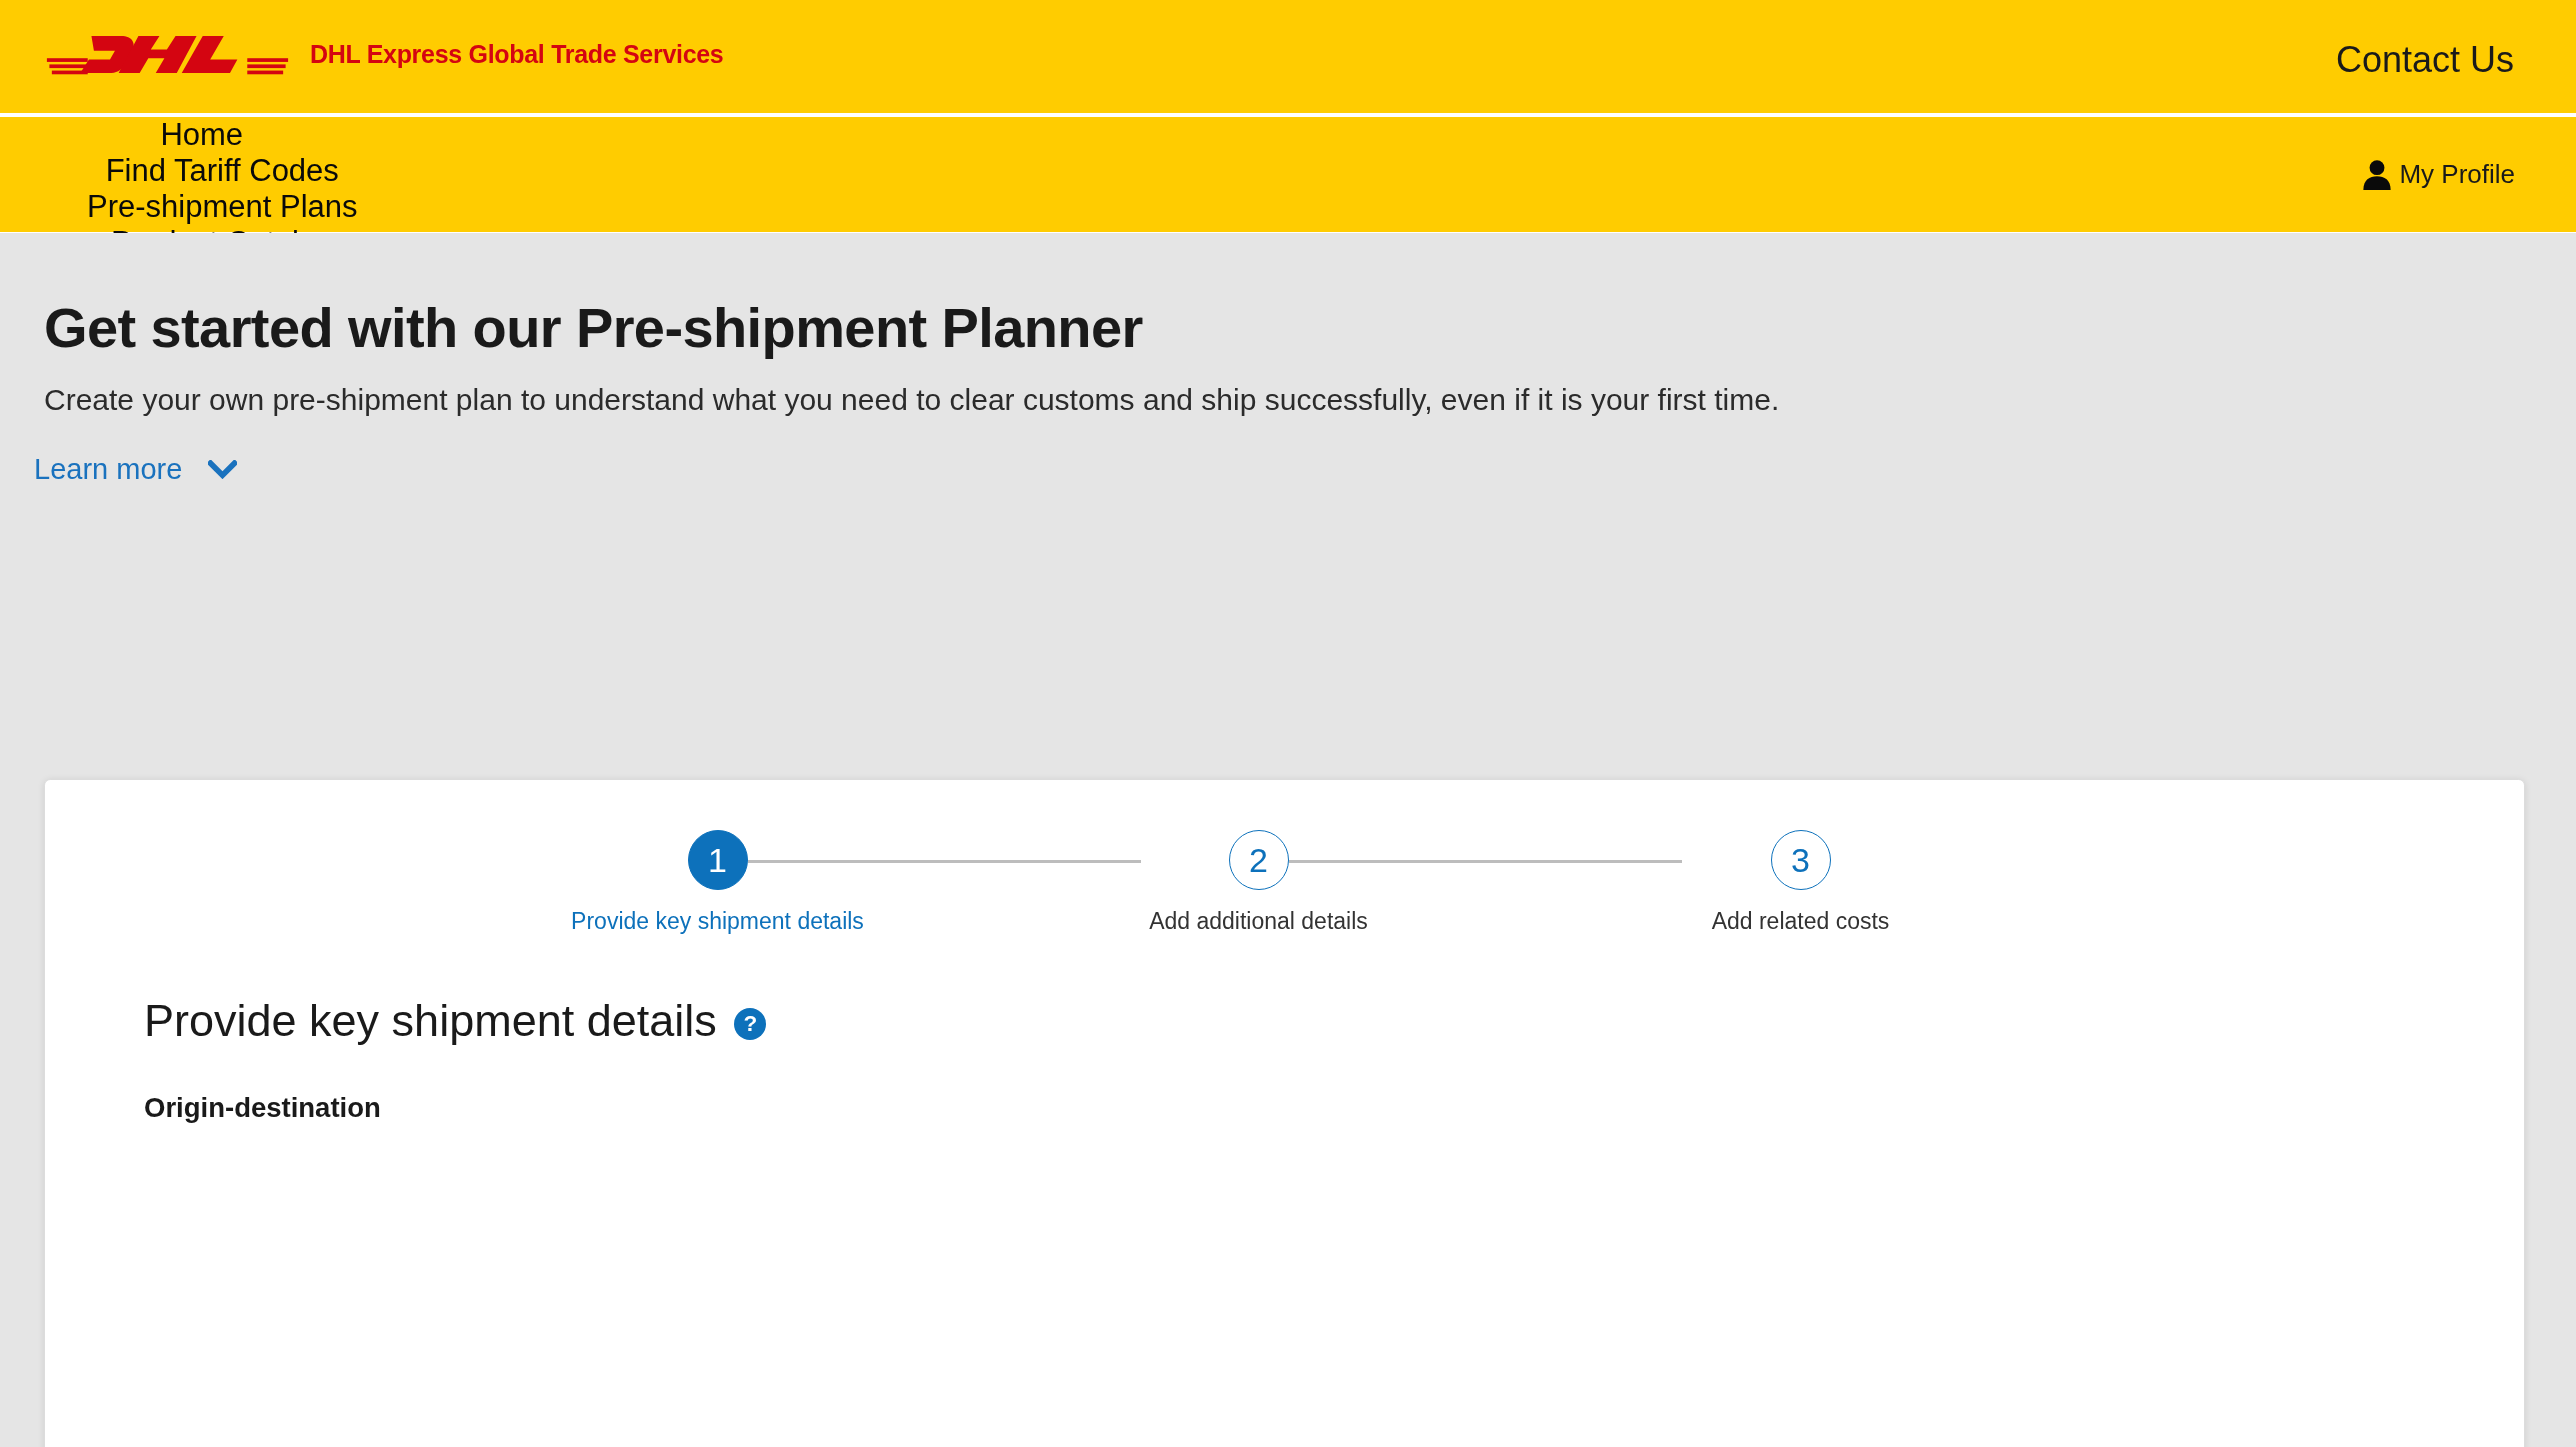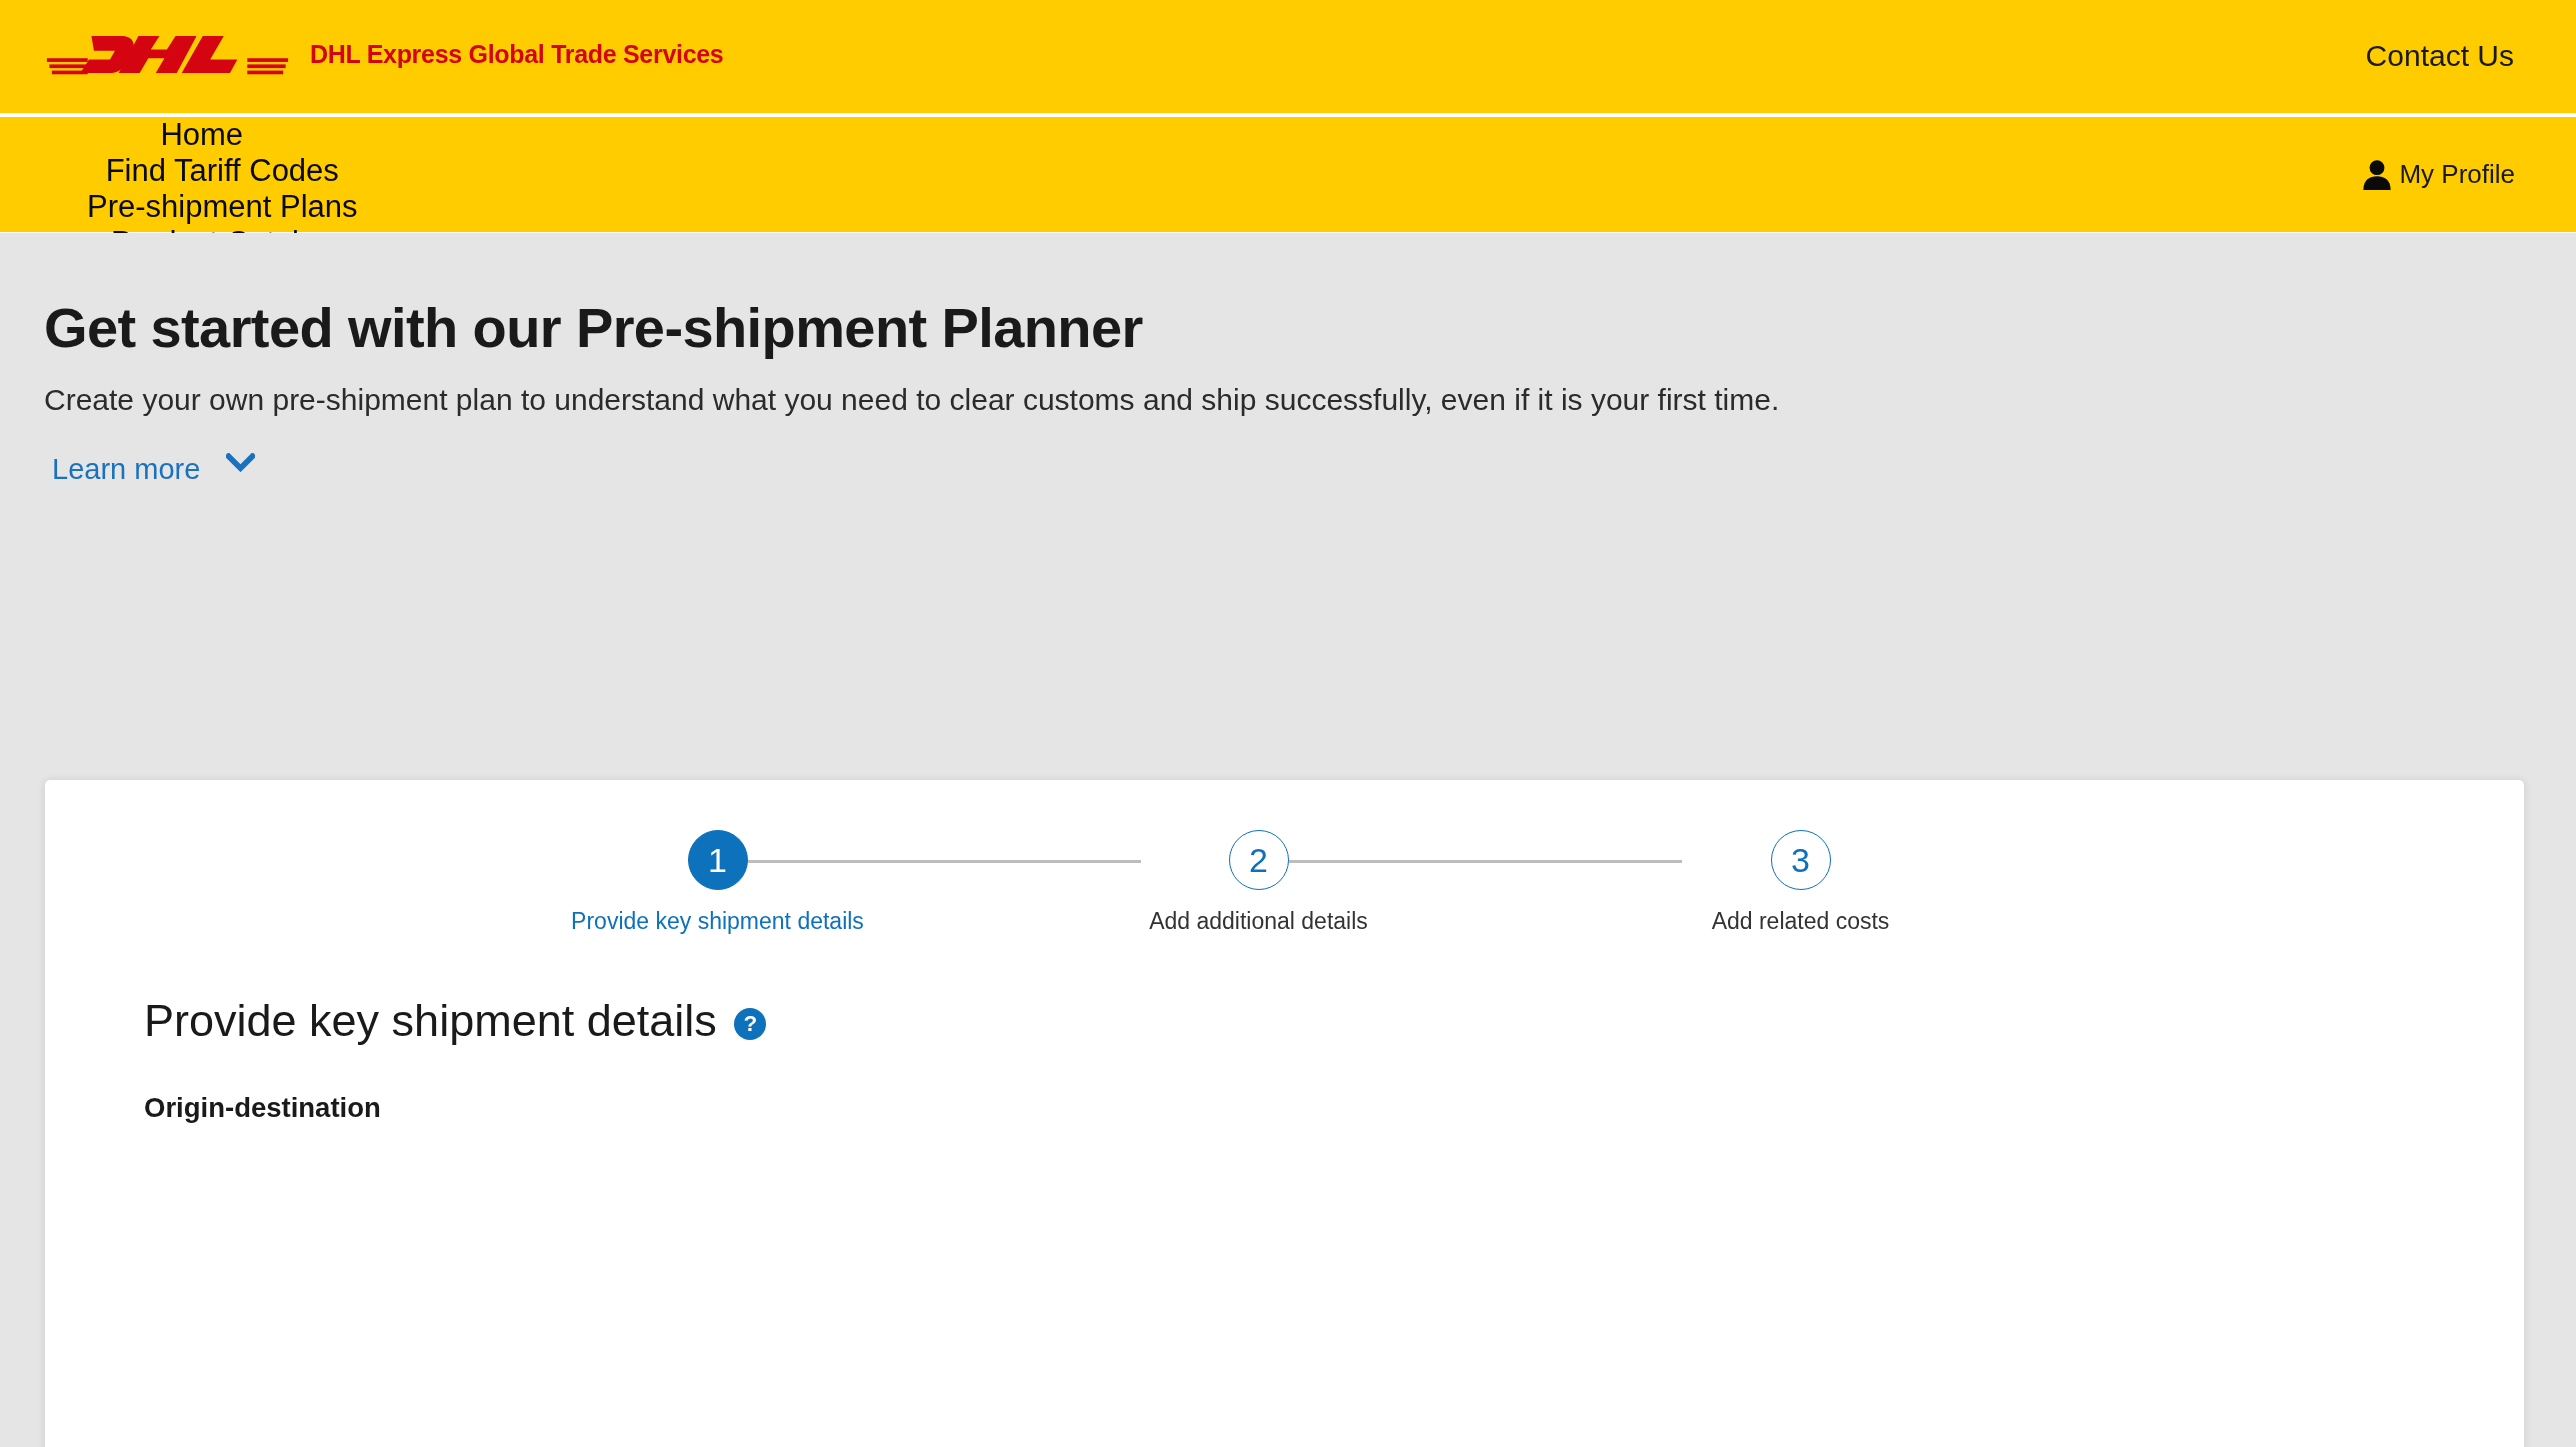--- a/index.html
+++ b/index.html
@@ -38,21 +38,21 @@
     font-size: 25px;
     font-weight: bold;
     color: #D40511;
     letter-spacing: -0.3px;
     white-space: nowrap;
   }
   .contact-us {
     position: absolute;
     right: 62px;
     top: 39px;
-    font-size: 30px;
+    font-size: 36px;
     color: #1a1a1a;
     white-space: nowrap;
     cursor: pointer;
   }
 
   
   .navdivider {
     position: absolute;
     top: 113px; left: 0;
     width: 2576px;
@@ -121,24 +121,24 @@
   .page-subtitle {
     position: absolute;
     left: 44px;
     top: 150px;
     font-size: 30px;
     color: #2b2b2b;
     white-space: nowrap;
   }
   .learn-more {
     position: absolute;
-    left: 52px;
+    left: 34px;
     top: 220px;
     display: flex;
-    align-items: flex-start;
+    align-items: center;
     gap: 26px;
     cursor: pointer;
   }
   .learn-more-text {
     font-size: 29px;
     color: #1a72be;
     white-space: nowrap;
   }
   .chevron-down { width: 29px; height: 19px; display: block; }
 

